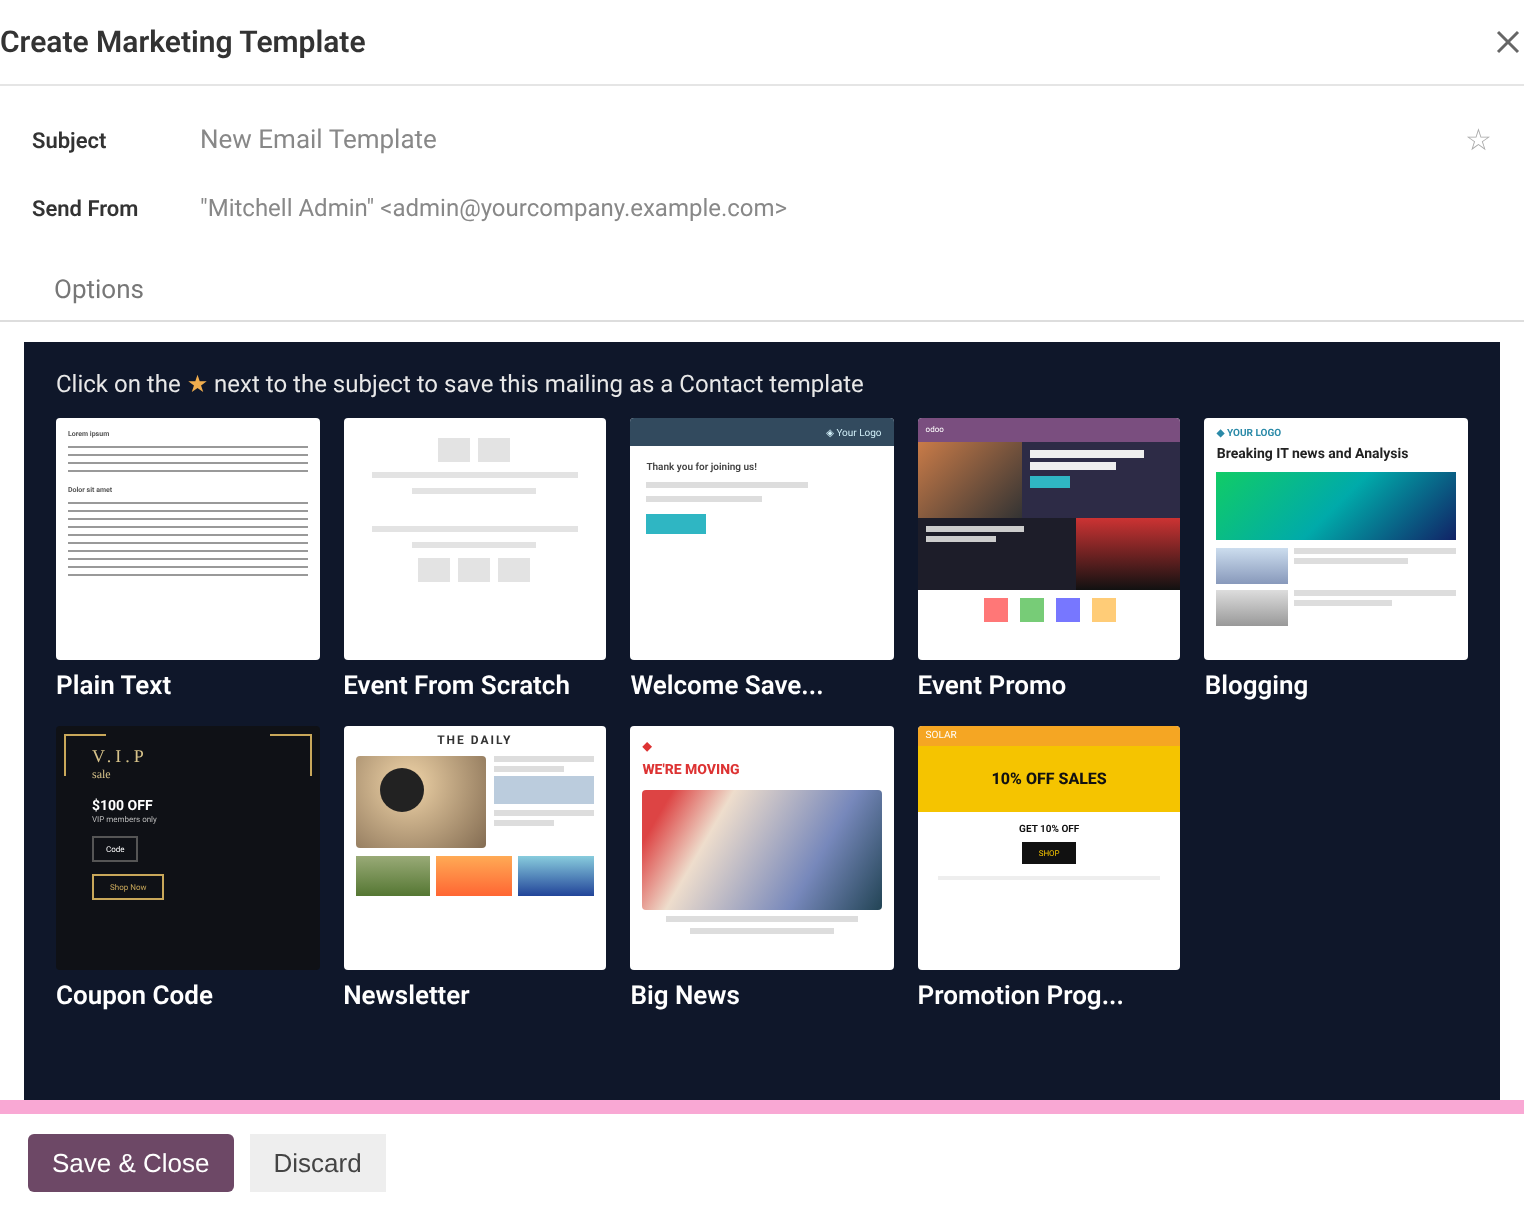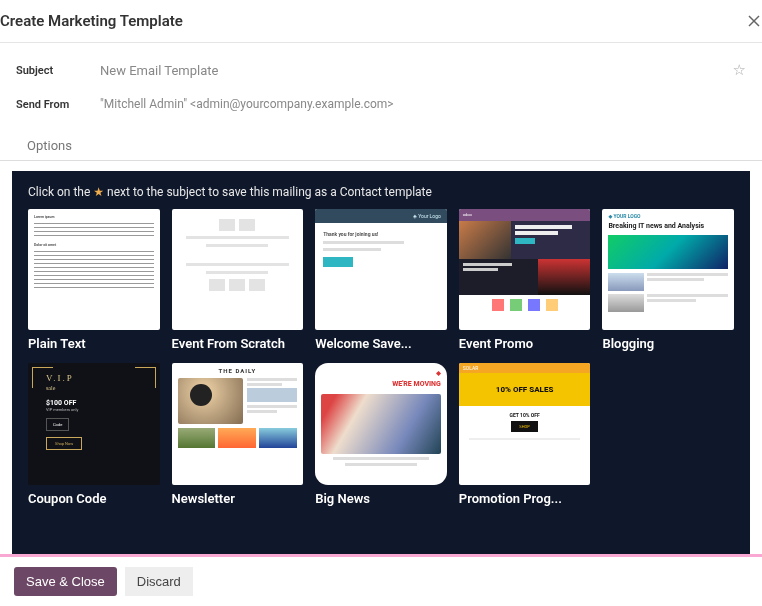--- a/index.html
+++ b/index.html
@@ -214,43 +214,42 @@
   .thumb-news .side .ln { height: 3px; background: #ddd; margin-bottom: 2px; }
   .thumb-news .side .im { height: 14px; background: #bcd; margin-bottom: 3px; }
   .thumb-news .strip { display: flex; gap: 3px; margin-top: 4px; }
   .thumb-news .strip div { flex: 1; height: 20px; }
   .thumb-news .strip div:nth-child(1) { background: linear-gradient(#9a7,#573); }
   .thumb-news .strip div:nth-child(2) { background: linear-gradient(#fa5,#f63); }
   .thumb-news .strip div:nth-child(3) { background: linear-gradient(#8cd,#249); }
 
   .thumb-bignews {
     padding: 6px;
-    text-align: right;
+    text-align: left;
     font-size: 5px;
-    border-radius: 13px;
   }
   .thumb-bignews .logo { font-size: 6px; color: #d33; font-weight: 700; }
   .thumb-bignews .h { font-size: 7px; font-weight: 800; color: #d33; margin: 4px 0 6px; }
   .thumb-bignews .photo { height: 60px; background: linear-gradient(120deg,#d44 10%, #edc 30%, #78b 70%, #245); border-radius: 2px; }
   .thumb-bignews .ln { height: 3px; background: #ddd; margin: 3px auto 0; width: 80%; }
 
   .thumb-promo {
     text-align: center;
     font-size: 5px;
   }
   .thumb-promo .bar { height: 10px; background: #f5a623; color: #fff; font-size: 5px; text-align: left; padding: 2px 4px; }
   .thumb-promo .banner { background: #f5c400; color: #111; font-weight: 800; font-size: 8px; padding: 12px 0; }
   .thumb-promo .sub { font-weight: 700; margin: 6px 0 3px; color: #111; }
   .thumb-promo .btn { display: inline-block; padding: 3px 8px; background: #111; color: #f5c400; font-size: 4px; }
   .thumb-promo .line { height: 2px; background: #eee; margin: 6px 10px 0; }
 
   
   .footer {
     padding: 10px 14px;
-    border-top: 3px solid #f9a8d4;
+    border-top: 7px solid #f9a8d4;
     display: flex;
     gap: 8px;
     position: absolute;
     bottom: 0; left: 0; right: 0;
     background: #fff;
   }
   .btn-primary {
     background: #6d4866;
     color: #fff;
     border: none;

